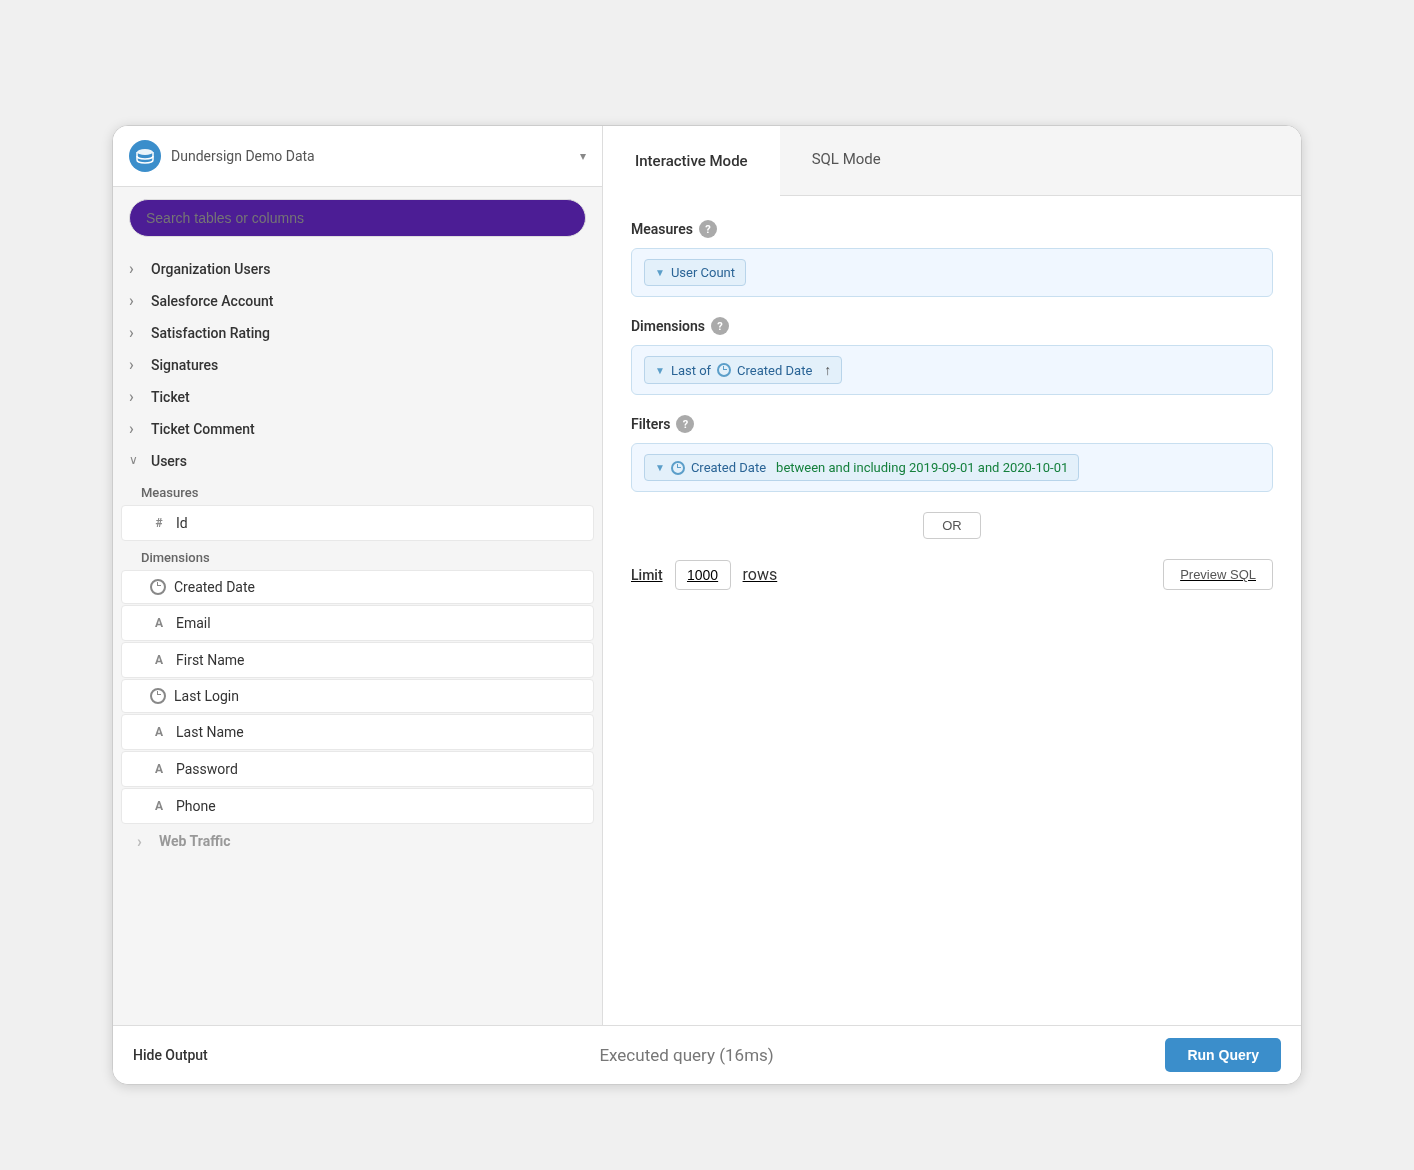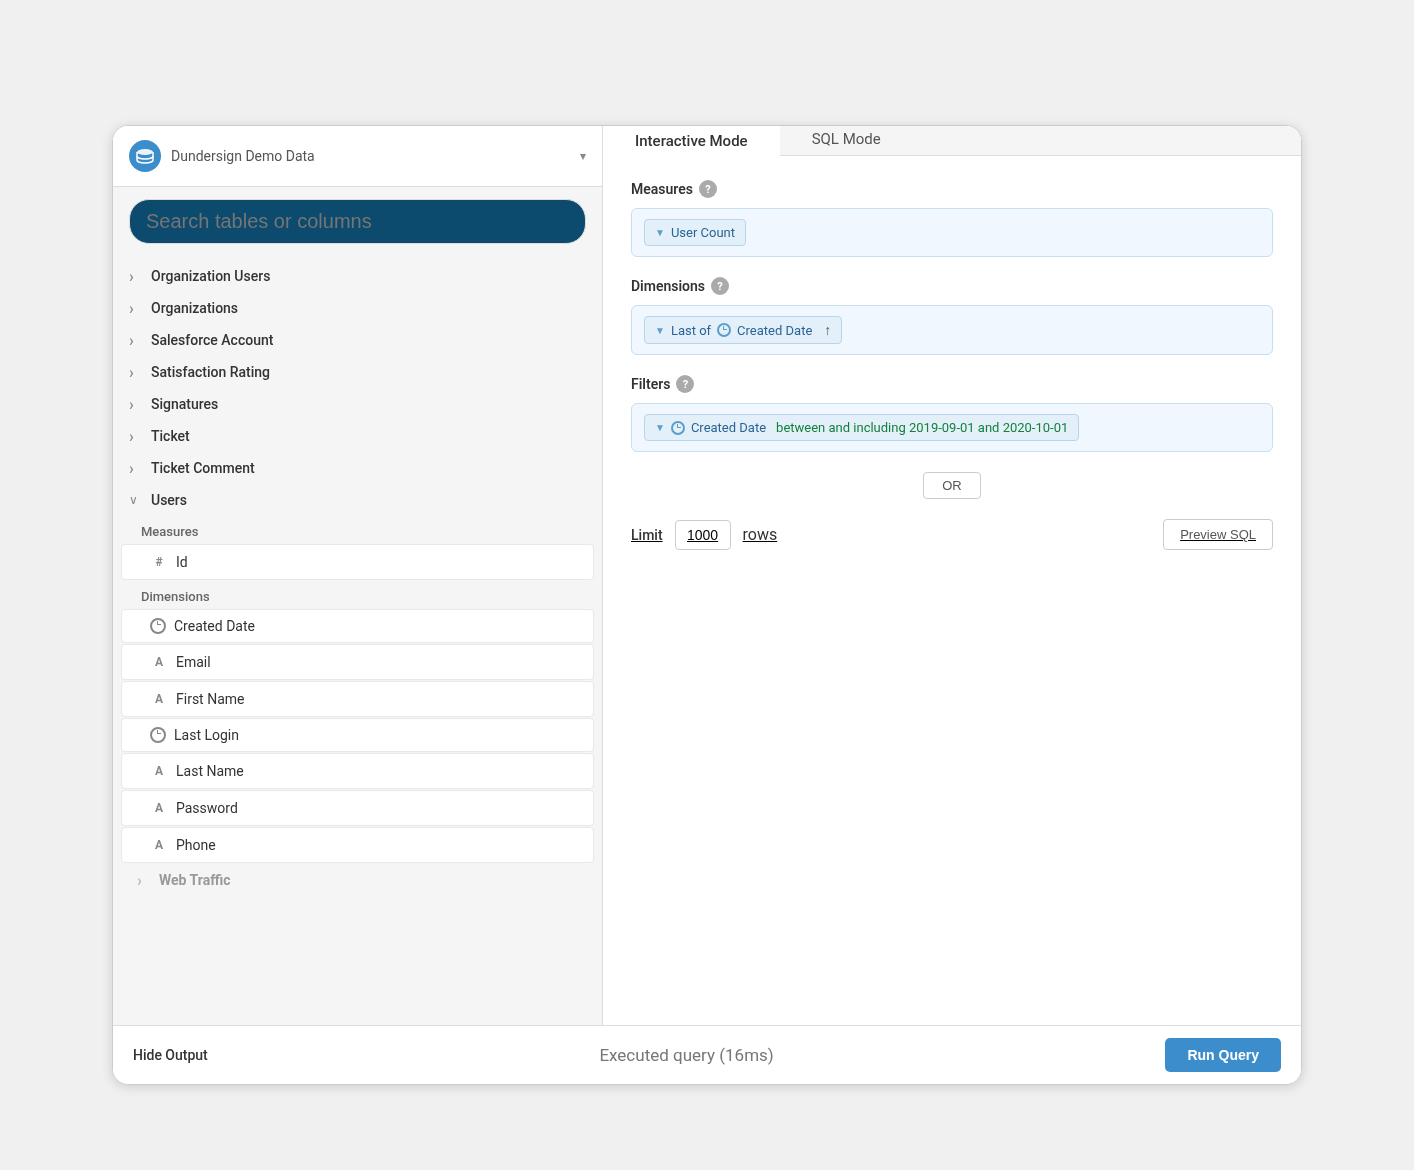--- a/index.html
+++ b/index.html
@@ -73,40 +73,40 @@
     }
     .search-box-wrapper {
       padding: 12px 16px;
       background: #f5f5f5;
     }
     .search-box {
       width: 100%;
       padding: 10px 16px;
       border: 1px solid #ddd;
       border-radius: 20px;
-      font-size: 20px;
-      background: #0c4a6e;
+      font-size: 14px;
+      background: #4c1d95;
       color: #999;
       outline: none;
     }
     .sidebar-list {
       flex: 1;
       overflow-y: auto;
       padding: 4px 0;
     }
     .sidebar-list::-webkit-scrollbar {
       width: 6px;
     }
     .sidebar-list::-webkit-scrollbar-thumb {
       background: #ccc;
       border-radius: 3px;
     }
     .table-item {
       display: flex;
-      align-items: center;
+      align-items: flex-start;
       padding: 8px 16px;
       cursor: pointer;
       color: #333;
       font-size: 14px;
       font-weight: 500;
     }
     .chevron-icon {
       width: 14px;
       height: 14px;
       margin-right: 8px;
@@ -200,21 +200,21 @@
       display: flex;
       flex-direction: column;
       background: #fff;
     }
     .tabs-bar {
       display: flex;
       border-bottom: 1px solid #ddd;
       background: #f5f5f5;
     }
     .tab {
-      padding: 4px 32px;
+      padding: 24px 32px;
       font-size: 15px;
       cursor: pointer;
       color: #555;
       border-bottom: 2px solid transparent;
       background: #f5f5f5;
     }
     .tab.active {
       background: #fff;
       color: #333;
       font-weight: 500;
@@ -426,24 +426,20 @@
         <input class="search-box" type="text" placeholder="Search tables or columns" style="">
       </div>
 
       <div class="sidebar-list">
 
         <div class="table-item">
           <span class="chevron-icon chevron-right"></span>
           <span>Organization Users</span>
         </div>
 
-        <div class="table-item">
-          <span class="chevron-icon chevron-right"></span>
-          <span>Organizations</span>
-        </div>
 
         <div class="table-item">
           <span class="chevron-icon chevron-right"></span>
           <span>Salesforce Account</span>
         </div>
 
         <div class="table-item">
           <span class="chevron-icon chevron-right"></span>
           <span>Satisfaction Rating</span>
         </div>

